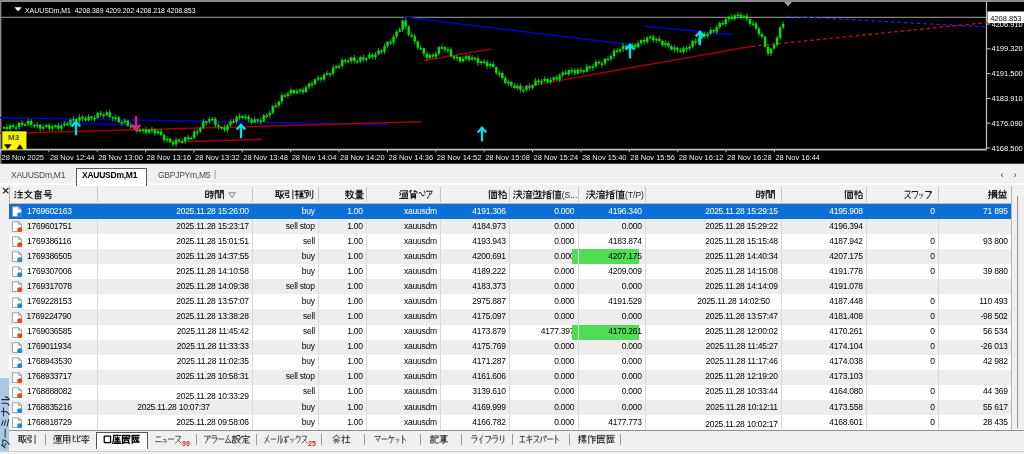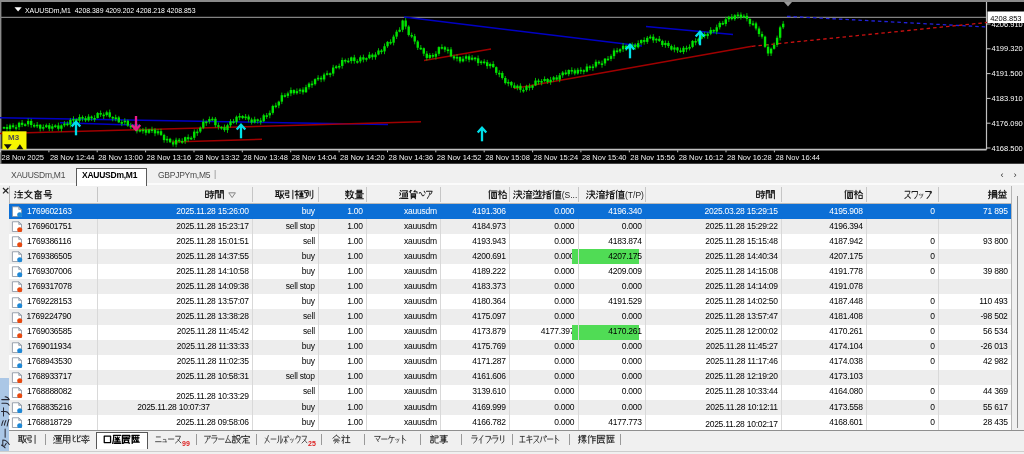--- a/index.html
+++ b/index.html
@@ -468,21 +468,21 @@
         <path d="M8.2 0.8 V3.6 H11.2 Z" fill="#c7cdd6" stroke="#8892a0" stroke-width="0.7"></path>
         <circle cx="9.3" cy="9.3" r="2.7" fill="#1e88d6"></circle>
       </svg>
       <span style="position:absolute;right:762.00px;top:1.6px;color:#fff">2025.11.28 15:26:00</span>
       <span style="position:absolute;right:696.00px;top:1.6px;color:#fff">buy</span>
       <span style="position:absolute;right:648.00px;top:1.6px;color:#fff">1.00</span>
       <span style="position:absolute;right:574.00px;top:1.6px;color:#fff">xauusdm</span>
       <span style="position:absolute;right:505.00px;top:1.6px;color:#fff">4191.306</span>
       <span style="position:absolute;right:436.50px;top:1.6px;color:#fff">0.000</span>
       <span style="position:absolute;right:369.00px;top:1.6px;color:#fff">4196.340</span>
-      <span style="position:absolute;right:233.00px;top:1.6px;color:#fff">2025.03.28 15:29:15</span>
+      <span style="position:absolute;right:233.00px;top:1.6px;color:#fff">2025.11.28 15:29:15</span>
       <span style="position:absolute;right:148.00px;top:1.6px;color:#fff">4195.908</span>
       <span style="position:absolute;right:76.00px;top:1.6px;color:#fff">0</span>
       <span style="position:absolute;right:3.20px;top:1.6px;color:#fff">71 895</span>
       <span style="position:absolute;left:18.5px;top:1.6px;color:#fff">1769602163</span>
     </div>
     <div style="position:absolute;left:8.5px;top:219.07px;width:1002.3px;height:15.07px;background:#ededed">
       <svg width="12.2" height="11.3" viewBox="0 0 13 12" style="position:absolute;left:2.3px;top:2.1px">
         <path d="M1.5 0.8 H8.2 L11.2 3.6 V11.2 H1.5 Z" fill="#fff" stroke="#8892a0" stroke-width="0.9"></path>
         <path d="M8.2 0.8 V3.6 H11.2 Z" fill="#c7cdd6" stroke="#8892a0" stroke-width="0.7"></path>
         <circle cx="9.3" cy="9.3" r="2.7" fill="#e8490f"></circle>
@@ -576,24 +576,24 @@
     <div style="position:absolute;left:8.5px;top:294.42px;width:1002.3px;height:15.07px;background:#fff">
       <svg width="12.2" height="11.3" viewBox="0 0 13 12" style="position:absolute;left:2.3px;top:2.1px">
         <path d="M1.5 0.8 H8.2 L11.2 3.6 V11.2 H1.5 Z" fill="#fff" stroke="#8892a0" stroke-width="0.9"></path>
         <path d="M8.2 0.8 V3.6 H11.2 Z" fill="#c7cdd6" stroke="#8892a0" stroke-width="0.7"></path>
         <circle cx="9.3" cy="9.3" r="2.7" fill="#1e88d6"></circle>
       </svg>
       <span style="position:absolute;right:762.00px;top:1.6px;color:#000">2025.11.28 13:57:07</span>
       <span style="position:absolute;right:696.00px;top:1.6px;color:#000">buy</span>
       <span style="position:absolute;right:648.00px;top:1.6px;color:#000">1.00</span>
       <span style="position:absolute;right:574.00px;top:1.6px;color:#000">xauusdm</span>
-      <span style="position:absolute;right:505.00px;top:1.6px;color:#000">4180.364</span>
+      <span style="position:absolute;right:505.00px;top:1.6px;color:#000">2975.887</span>
       <span style="position:absolute;right:436.50px;top:1.6px;color:#000">0.000</span>
       <span style="position:absolute;right:369.00px;top:1.6px;color:#000">4191.529</span>
-      <span style="position:absolute;right:233.00px;top:1.6px;color:#000">2025.11.28 14:02:50</span>
+      <span style="position:absolute;right:241px;top:1.6px;color:#000">2025.11.28 14:02:50</span>
       <span style="position:absolute;right:148.00px;top:1.6px;color:#000">4187.448</span>
       <span style="position:absolute;right:76.00px;top:1.6px;color:#000">0</span>
       <span style="position:absolute;right:3.20px;top:1.6px;color:#000">110 493</span>
       <span style="position:absolute;left:18.5px;top:1.6px;color:#000">1769228153</span>
     </div>
     <div style="position:absolute;left:8.5px;top:309.49px;width:1002.3px;height:15.07px;background:#ededed">
       <svg width="12.2" height="11.3" viewBox="0 0 13 12" style="position:absolute;left:2.3px;top:2.1px">
         <path d="M1.5 0.8 H8.2 L11.2 3.6 V11.2 H1.5 Z" fill="#fff" stroke="#8892a0" stroke-width="0.9"></path>
         <path d="M8.2 0.8 V3.6 H11.2 Z" fill="#c7cdd6" stroke="#8892a0" stroke-width="0.7"></path>
         <circle cx="9.3" cy="9.3" r="2.7" fill="#e8490f"></circle>

